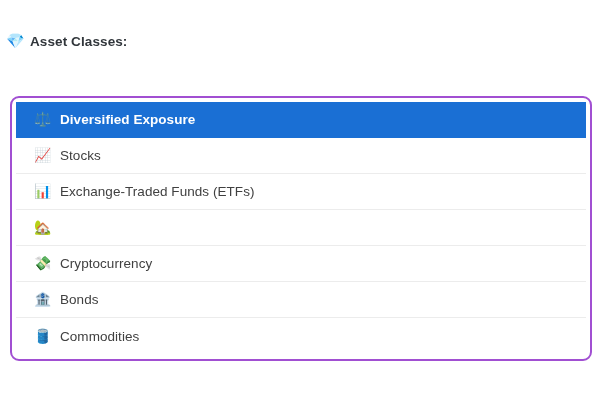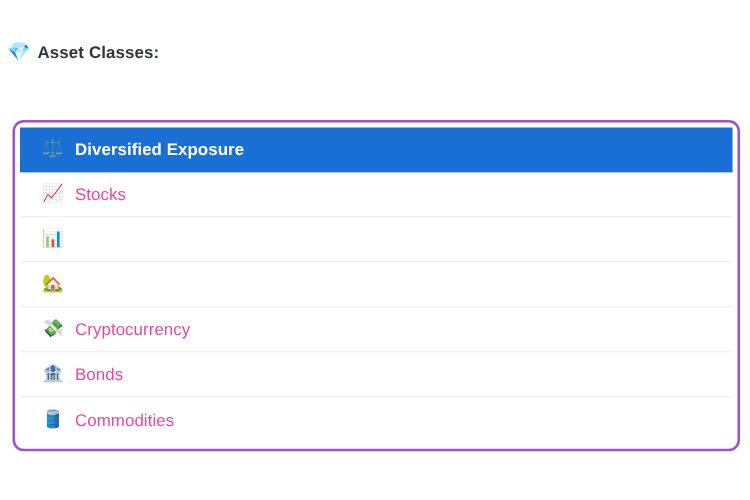--- a/index.html
+++ b/index.html
@@ -107,21 +107,21 @@
     min-width: 17px;
     height: 17px;
     line-height: 17px;
     font-size: 14px;
     text-align: center;
     font-family: "DejaVu Sans", sans-serif;
   }
 
   .option-label {
     font-size: 13.5px;
-    color: #ec4899;
+    color: #404040;
     white-space: nowrap;
     letter-spacing: 0.05px;
   }
 
   .option-row.selected .option-label {
     color: #ffffff;
     font-weight: bold;
     text-align: right;
   }
 </style>
@@ -141,20 +141,21 @@
         <div class="option-row selected" style="background: rgb(26, 111, 212); border-bottom-color: rgb(26, 111, 212);">
           <span class="option-icon">⚖️</span>
           <span class="option-label">Diversified Exposure</span>
         </div>
         <div class="option-row">
           <span class="option-icon">📈</span>
           <span class="option-label">Stocks</span>
         </div>
         <div class="option-row">
           <span class="option-icon">📊</span>
+          <span class="option-label">Exchange-Traded Funds (ETFs)</span>
         </div>
         <div class="option-row">
           <span class="option-icon">🏡</span>
         </div>
         <div class="option-row">
           <span class="option-icon">💸</span>
           <span class="option-label">Cryptocurrency</span>
         </div>
         <div class="option-row">
           <span class="option-icon">🏦</span>

